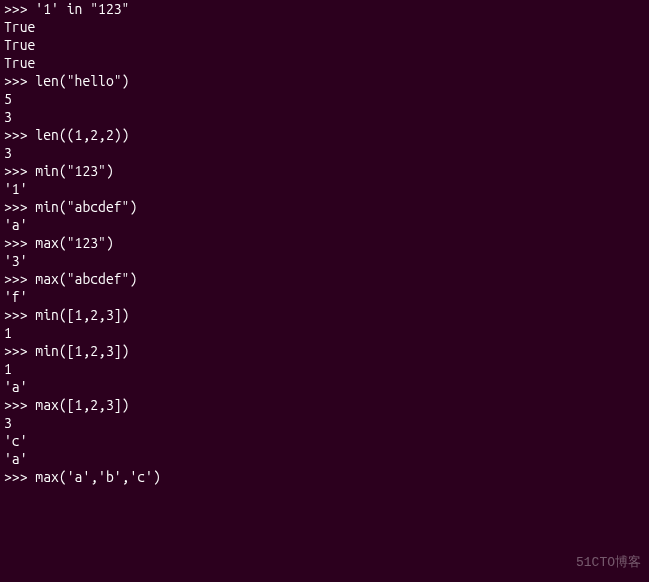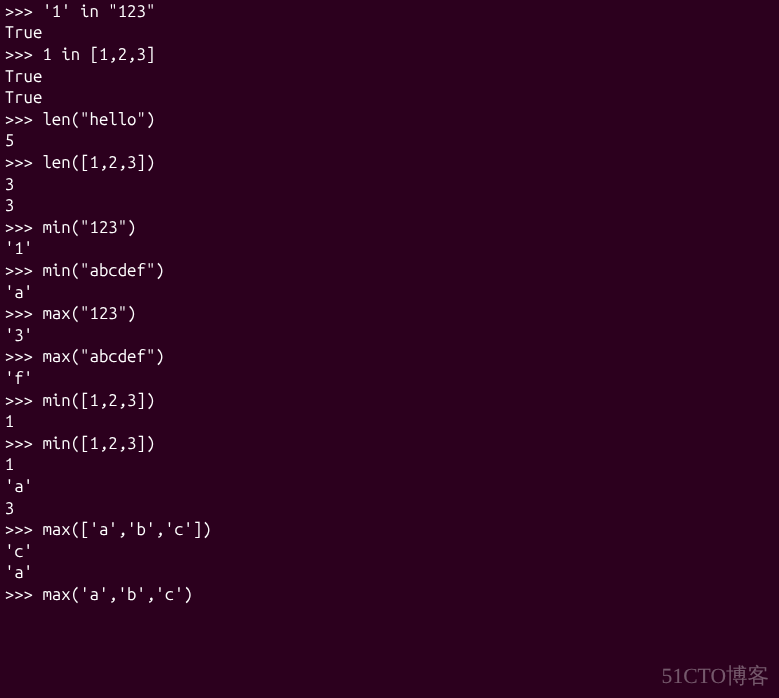--- a/index.html
+++ b/index.html
@@ -16,52 +16,51 @@
     color: #ffffff;
     padding: 0 4px;
     position: relative;
   }
   .term-line { white-space: pre; }
   .watermark {
     position: absolute;
     right: 8px;
     bottom: 10px;
     color: rgba(255,255,255,0.35);
-    font-family: Liberation Serif, serif;
-    font-size: 18px;
+    font-family: Liberation Mono, monospace;
+    font-size: 13px;
     pointer-events: none;
   }
 </style>
 </head>
 <body>
 
 <div id="terminal">
     <div class="term-line">&gt;&gt;&gt; '1' in "123"</div>
     <div class="term-line">True</div>
-    <div class="term-line">&gt;&gt;&gt; 1 in [1,2,3]</div>
     <div class="term-line">True</div>
     <div class="term-line">True</div>
     <div class="term-line">&gt;&gt;&gt; len("hello")</div>
     <div class="term-line">5</div>
-    <div class="term-line">&gt;&gt;&gt; len([1,2,3])</div>
     <div class="term-line">3</div>
+    <div class="term-line">&gt;&gt;&gt; len((1,2,2))</div>
     <div class="term-line">3</div>
     <div class="term-line">&gt;&gt;&gt; min("123")</div>
     <div class="term-line">'1'</div>
     <div class="term-line">&gt;&gt;&gt; min("abcdef")</div>
     <div class="term-line">'a'</div>
     <div class="term-line">&gt;&gt;&gt; max("123")</div>
     <div class="term-line">'3'</div>
     <div class="term-line">&gt;&gt;&gt; max("abcdef")</div>
     <div class="term-line">'f'</div>
     <div class="term-line">&gt;&gt;&gt; min([1,2,3])</div>
     <div class="term-line">1</div>
     <div class="term-line">&gt;&gt;&gt; min([1,2,3])</div>
     <div class="term-line">1</div>
     <div class="term-line">'a'</div>
+    <div class="term-line">&gt;&gt;&gt; max([1,2,3])</div>
     <div class="term-line">3</div>
-    <div class="term-line">&gt;&gt;&gt; max(['a','b','c'])</div>
     <div class="term-line">'c'</div>
     <div class="term-line">'a'</div>
     <div class="term-line">&gt;&gt;&gt; max('a','b','c')</div>
   </div>
 
 <span class="watermark">51CTO博客</span>
 
 </body></html>

